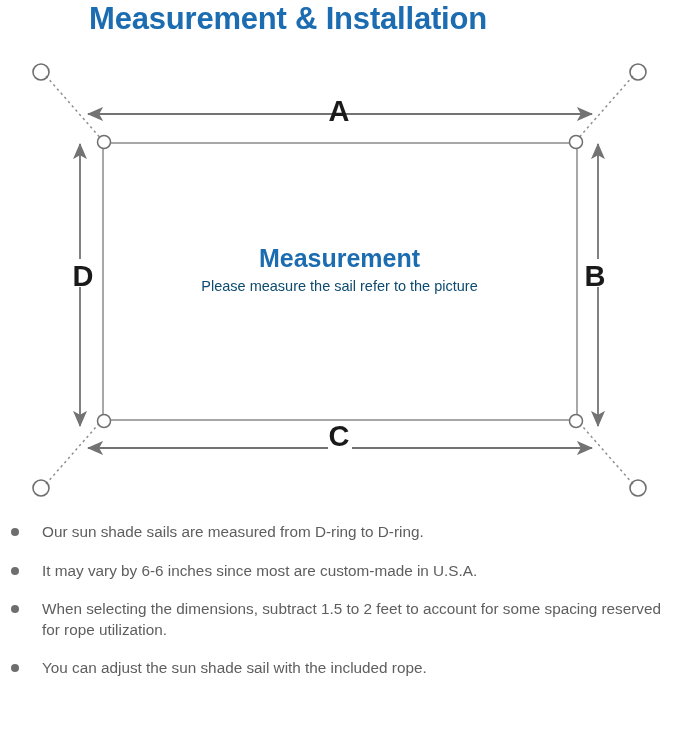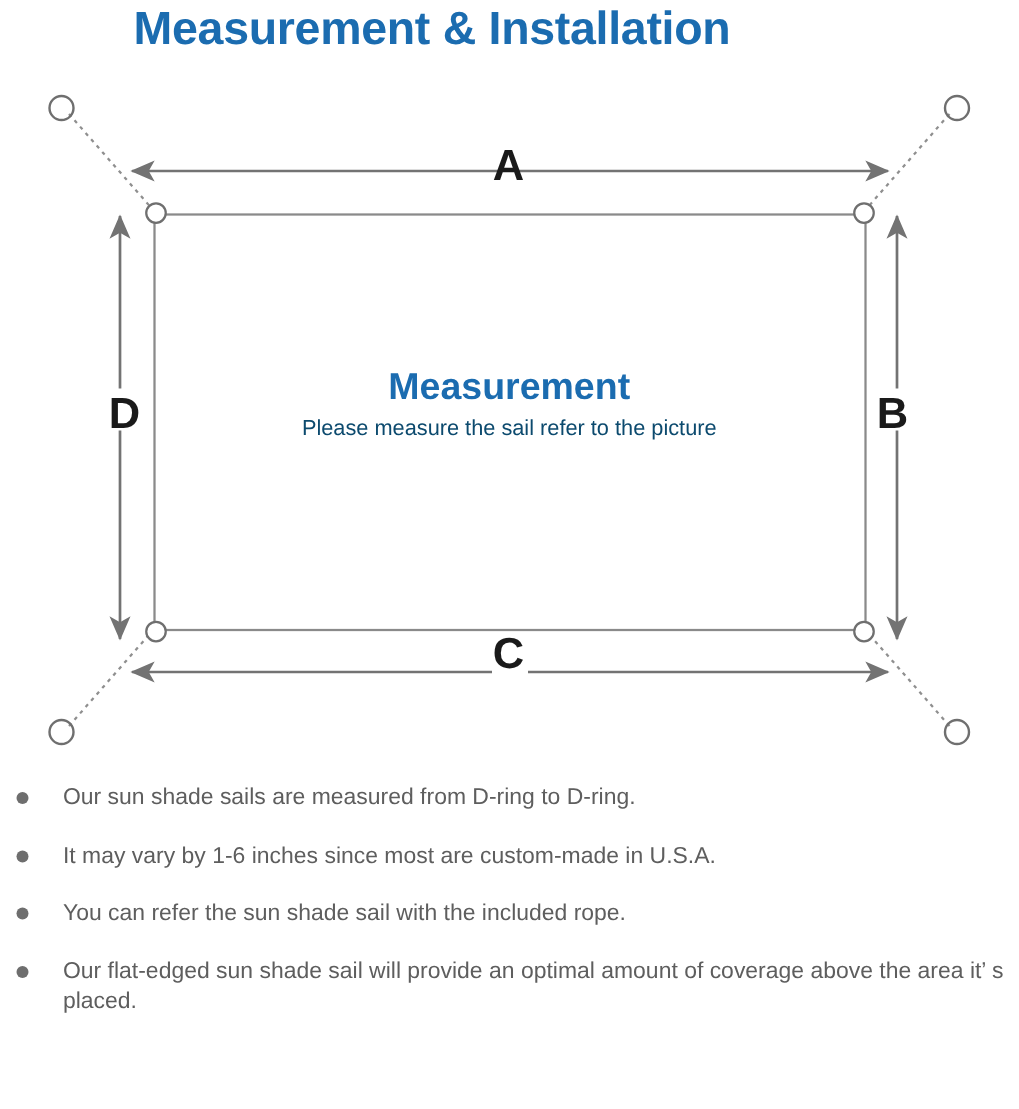--- a/index.html
+++ b/index.html
@@ -172,23 +172,23 @@
   <div class="dim-label" id="dim-d">D</div>
 </div>
 
 <div class="notes">
   <div class="note">
     <span class="bullet"></span>
     <span>Our sun shade sails are measured from D-ring to D-ring.</span>
   </div>
   <div class="note">
     <span class="bullet"></span>
-    <span>It may vary by 1-6 inches since most are custom-made in U.S.A.</span>
+    <span>It may vary by 6-6 inches since most are custom-made in U.S.A.</span>
   </div>
   <div class="note">
     <span class="bullet"></span>
-    <span>You can refer the sun shade sail with the included rope.</span>
+    <span>When selecting the dimensions, subtract 1.5 to 2 feet to account for some spacing reserved for rope utilization.</span>
   </div>
   <div class="note">
     <span class="bullet"></span>
-    <span>Our flat-edged sun shade sail will provide an optimal amount of coverage above the area it’ s placed.</span>
+    <span>You can adjust the sun shade sail with the included rope.</span>
   </div>
 </div>
 
 </body></html>

